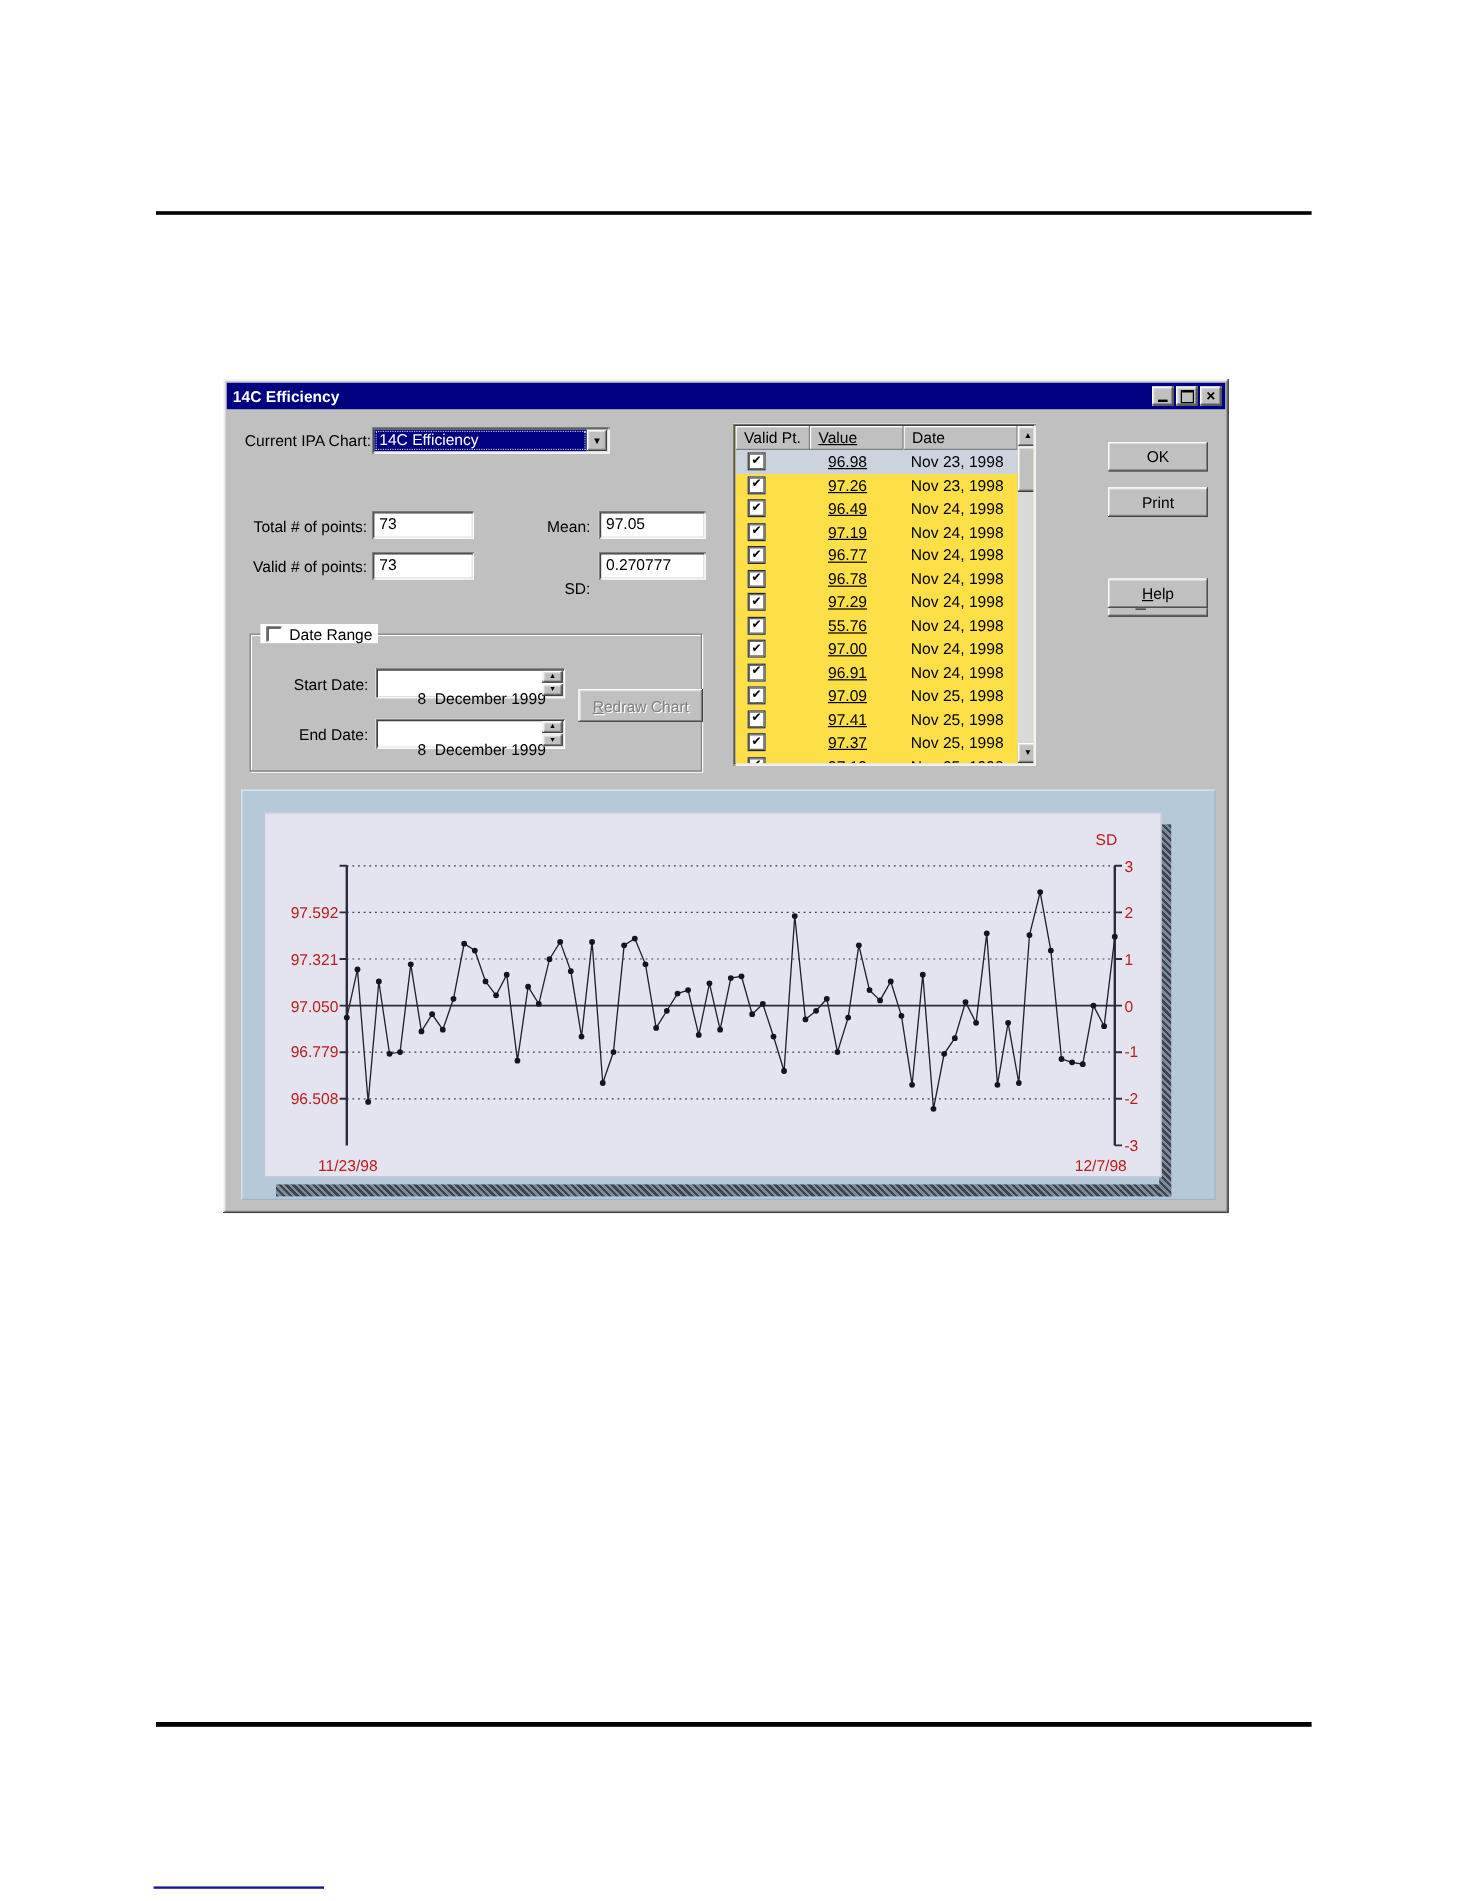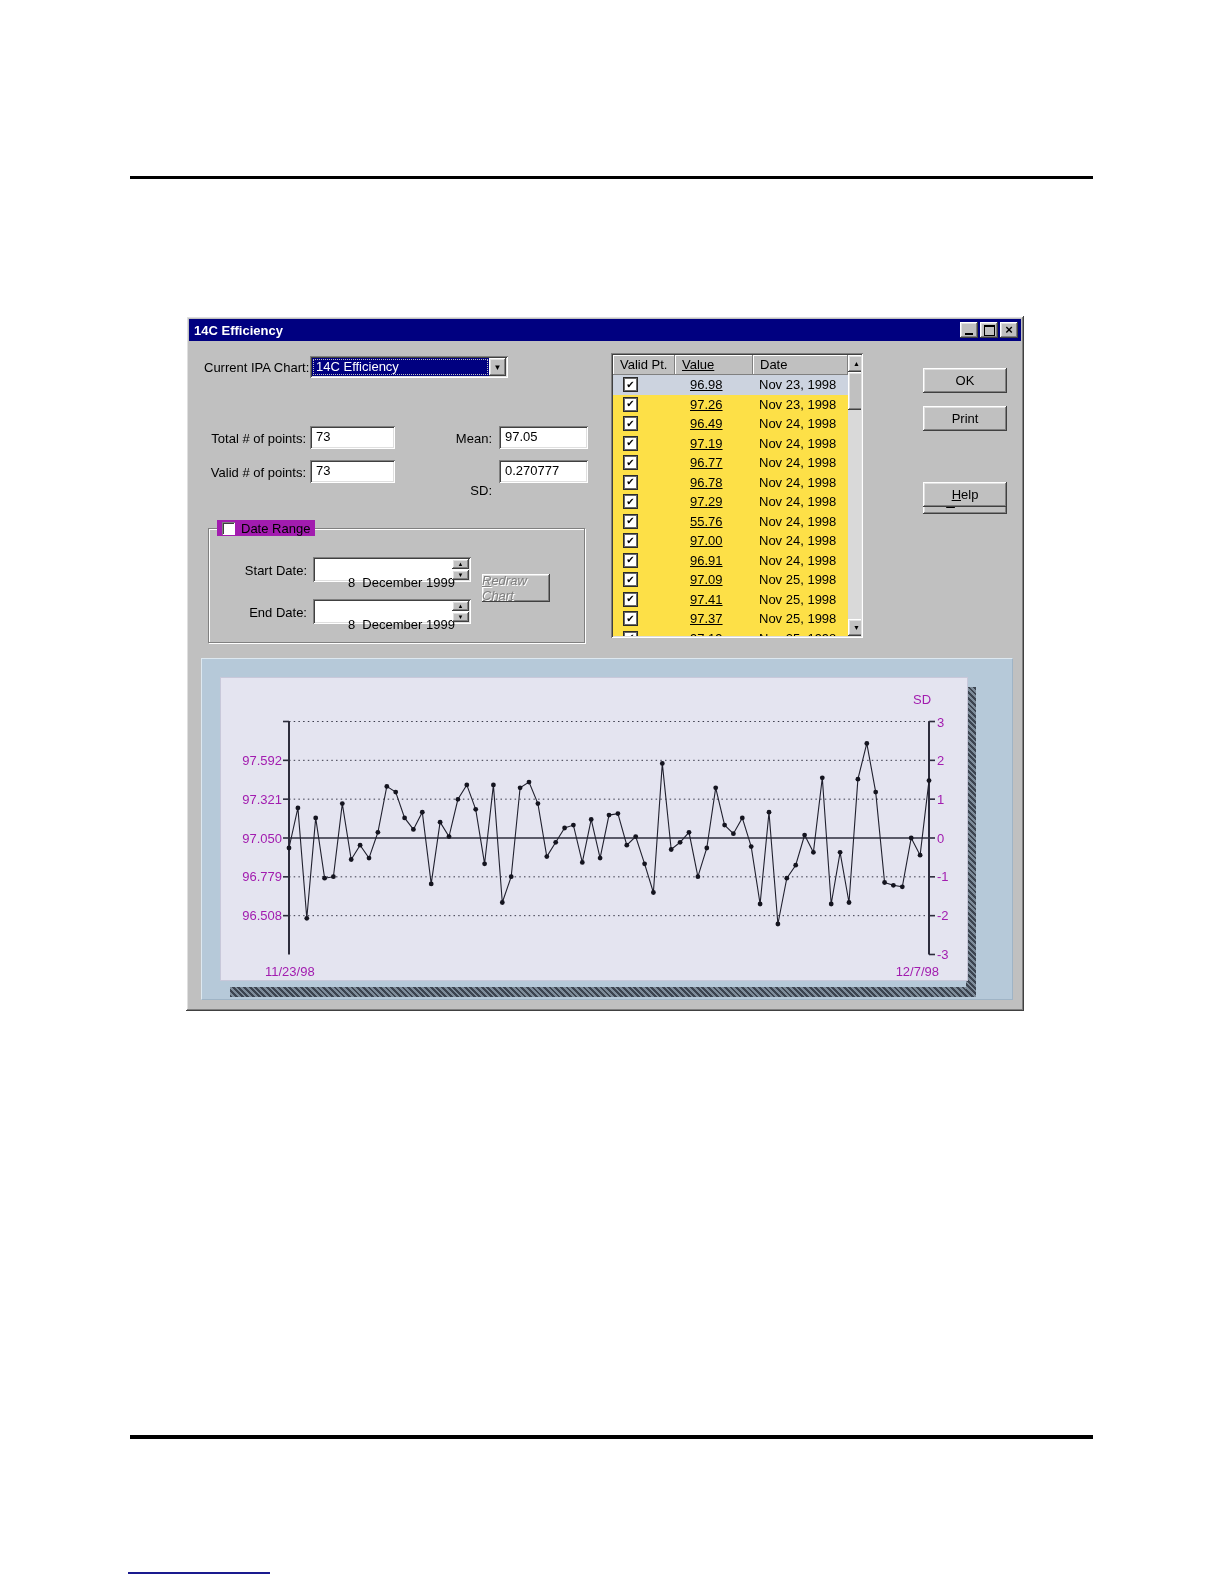--- a/index.html
+++ b/index.html
@@ -37,21 +37,21 @@
   .combo{position:absolute;left:124px;top:40px;width:198px;height:22px;}
   .combo .box{position:absolute;inset:0;}
   .combo .sel{position:absolute;left:2px;top:2px;right:19px;bottom:2px;background:#000080;color:#fff;
               padding:1px 0 0 4px;font-size:13px;outline:1px dotted #c0c0c0;outline-offset:-2px;}
   .combo .drop{position:absolute;right:2px;top:2px;width:17px;bottom:2px;display:flex;
                align-items:center;justify-content:center;font-size:8px;}
 
   
   .group{position:absolute;left:22px;top:212px;width:375px;height:113px;
          border:1px solid #808080;box-shadow:1px 1px 0 #fff, inset 1px 1px 0 #fff;}
-  .group .legend{position:absolute;left:8px;top:-9px;background:#a21caf;padding:0 5px;
+  .group .legend{position:absolute;left:8px;top:-9px;background:#ffffff;padding:0 5px;
                  display:flex;align-items:center;gap:6px;height:16px;}
   .checkbox{width:13px;height:13px;background:#fff;
             box-shadow: inset 1px 1px 0 #808080, inset -1px -1px 0 #fff, inset 2px 2px 0 #404040;}
   .spin{position:absolute;right:2px;top:2px;bottom:2px;width:17px;display:flex;flex-direction:column;gap:1px;}
   .spin .sbtn{flex:1;display:flex;align-items:center;justify-content:center;font-size:6px;line-height:6px;}
 
   .btn{position:absolute;display:flex;align-items:center;justify-content:center;font-size:13px;cursor:default;}
   .btn .cap{display:block;}
   .ul-first::first-letter{text-decoration:underline;}
   .btn.disabled .cap{color:#808080;text-shadow:1px 1px 0 #fff;}
@@ -87,21 +87,21 @@
   
   .chart-outer{position:absolute;left:15px;top:342px;width:810px;height:340px;background:#b6c9d9;
                border:1px solid #9fb4c6;border-top-color:#dde8f0;border-left-color:#dde8f0;}
   .chart-shadow-b{position:absolute;left:28px;top:328px;width:746px;height:10px;
      background:repeating-linear-gradient(45deg,#3c4450 0 2px,#7e8c9a 2px 4px);}
   .chart-shadow-r{position:absolute;left:764px;top:28px;width:10px;height:310px;
      background:repeating-linear-gradient(45deg,#3c4450 0 2px,#7e8c9a 2px 4px);}
   .chart-panel{position:absolute;left:18px;top:18px;width:746px;height:302px;background:#e4e4f0;
                border:1px solid #c8c8da;}
   .chart-panel svg{position:absolute;left:0;top:0;}
-  .ctext{position:absolute;font-size:13px;color:#a21caf;white-space:nowrap;}
+  .ctext{position:absolute;font-size:13px;color:#b91c1c;white-space:nowrap;}
   .ytl{left:0;width:61px;text-align:right;}
   .ytr{left:716px;}
   .yl0{top:75px;}  .yl1{top:114px;} .yl2{top:153px;} .yl3{top:191px;} .yl4{top:230px;}
   .yr0{top:37px;}  .yr1{top:75px;}  .yr2{top:114px;} .yr3{top:153px;} .yr4{top:191px;}
   .yr5{top:230px;} .yr6{top:269px;}
   .sd-title{left:692px;top:14px;}
   .xdate-left{left:44px;top:286px;}
   .xdate-right{left:638px;top:286px;width:80px;text-align:right;}
 </style>
 </head>
@@ -159,21 +159,21 @@
         </span>
       </div>
       <div class="lbl r" style="left:14px;top:76px;width:84px;">End Date:</div>
       <div class="field sunken" style="left:104px;top:70px;width:158px;height:25px;box-sizing:border-box;">
         <span>8  December 1999</span>
         <span class="spin">
           <span class="sbtn raised"><span>▲</span></span>
           <span class="sbtn raised"><span>▼</span></span>
         </span>
       </div>
-      <div class="btn raised disabled" style="left:273px;top:45px;width:68px;height:28px;font-style:italic;">
+      <div class="btn raised disabled" style="left:273px;top:45px;width:104px;height:28px;">
         <span class="cap ul-first">Redraw Chart</span>
       </div>
     </div>
 
     <div class="listbox sunken">
       <div class="lv-inner">
         <div class="lv-main">
           <div class="lv-head">
             <div class="lv-hcell c0">Valid Pt.</div>
             <div class="lv-hcell c1">Value</div>

